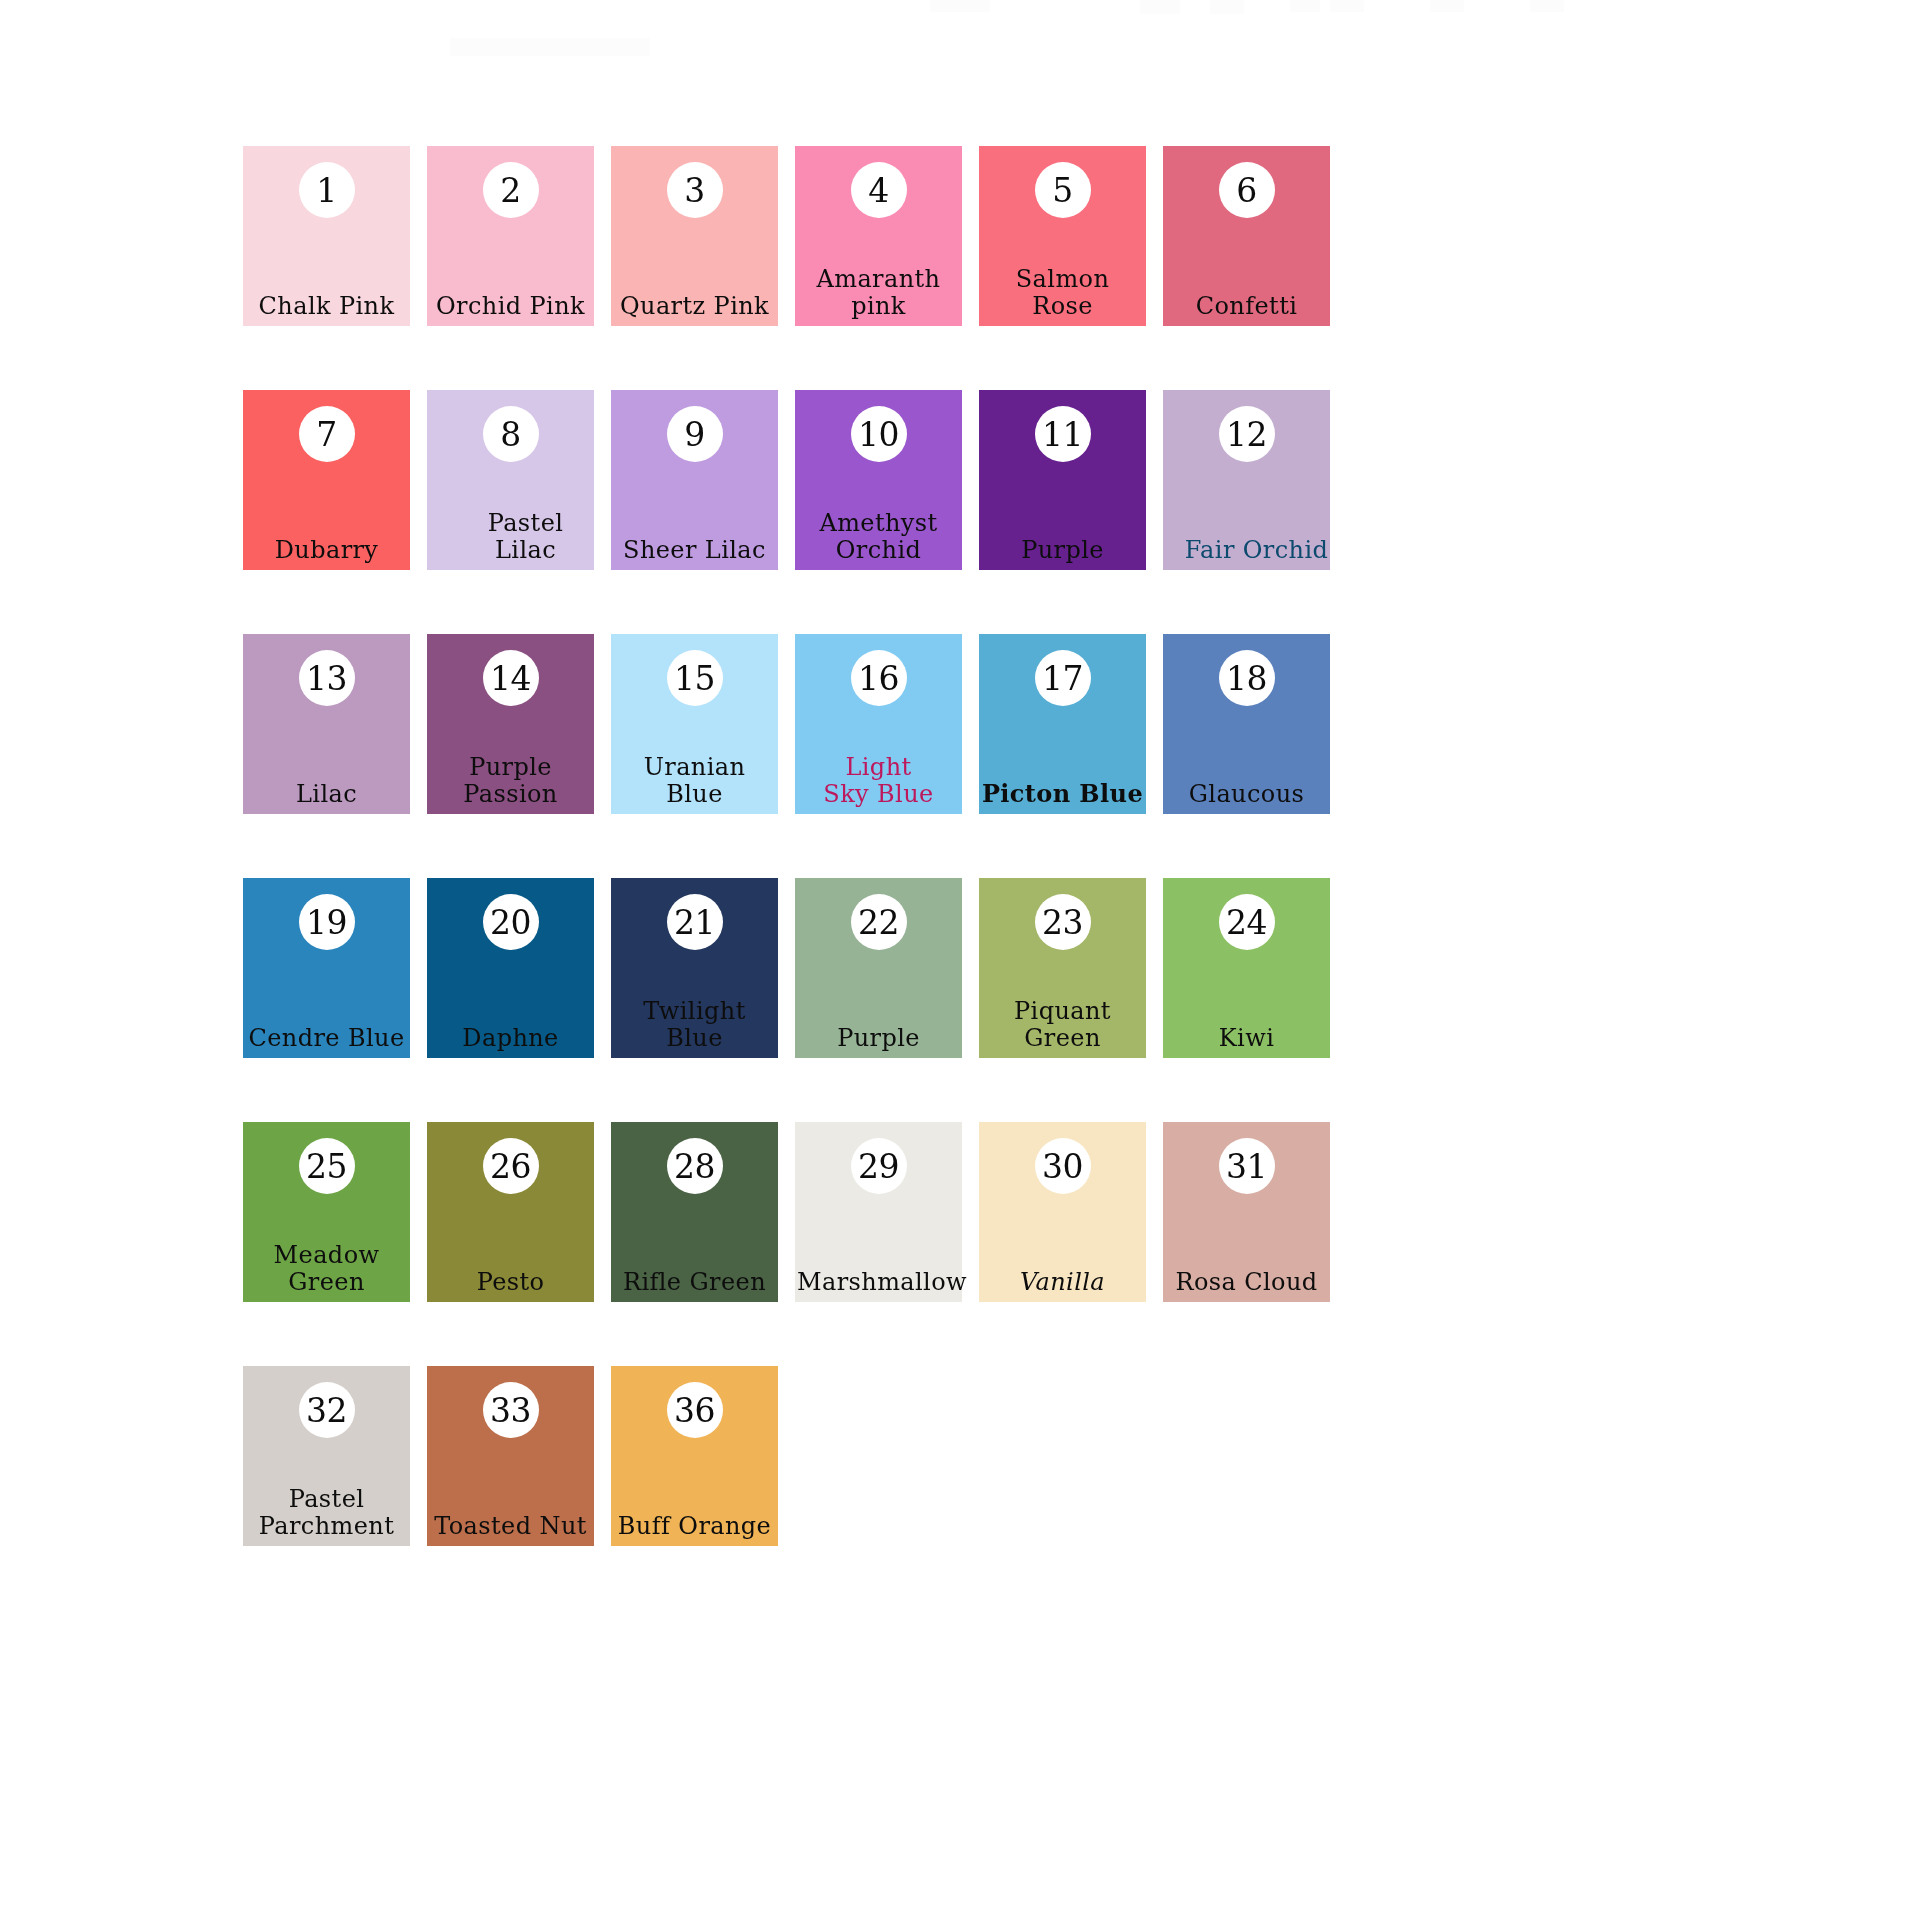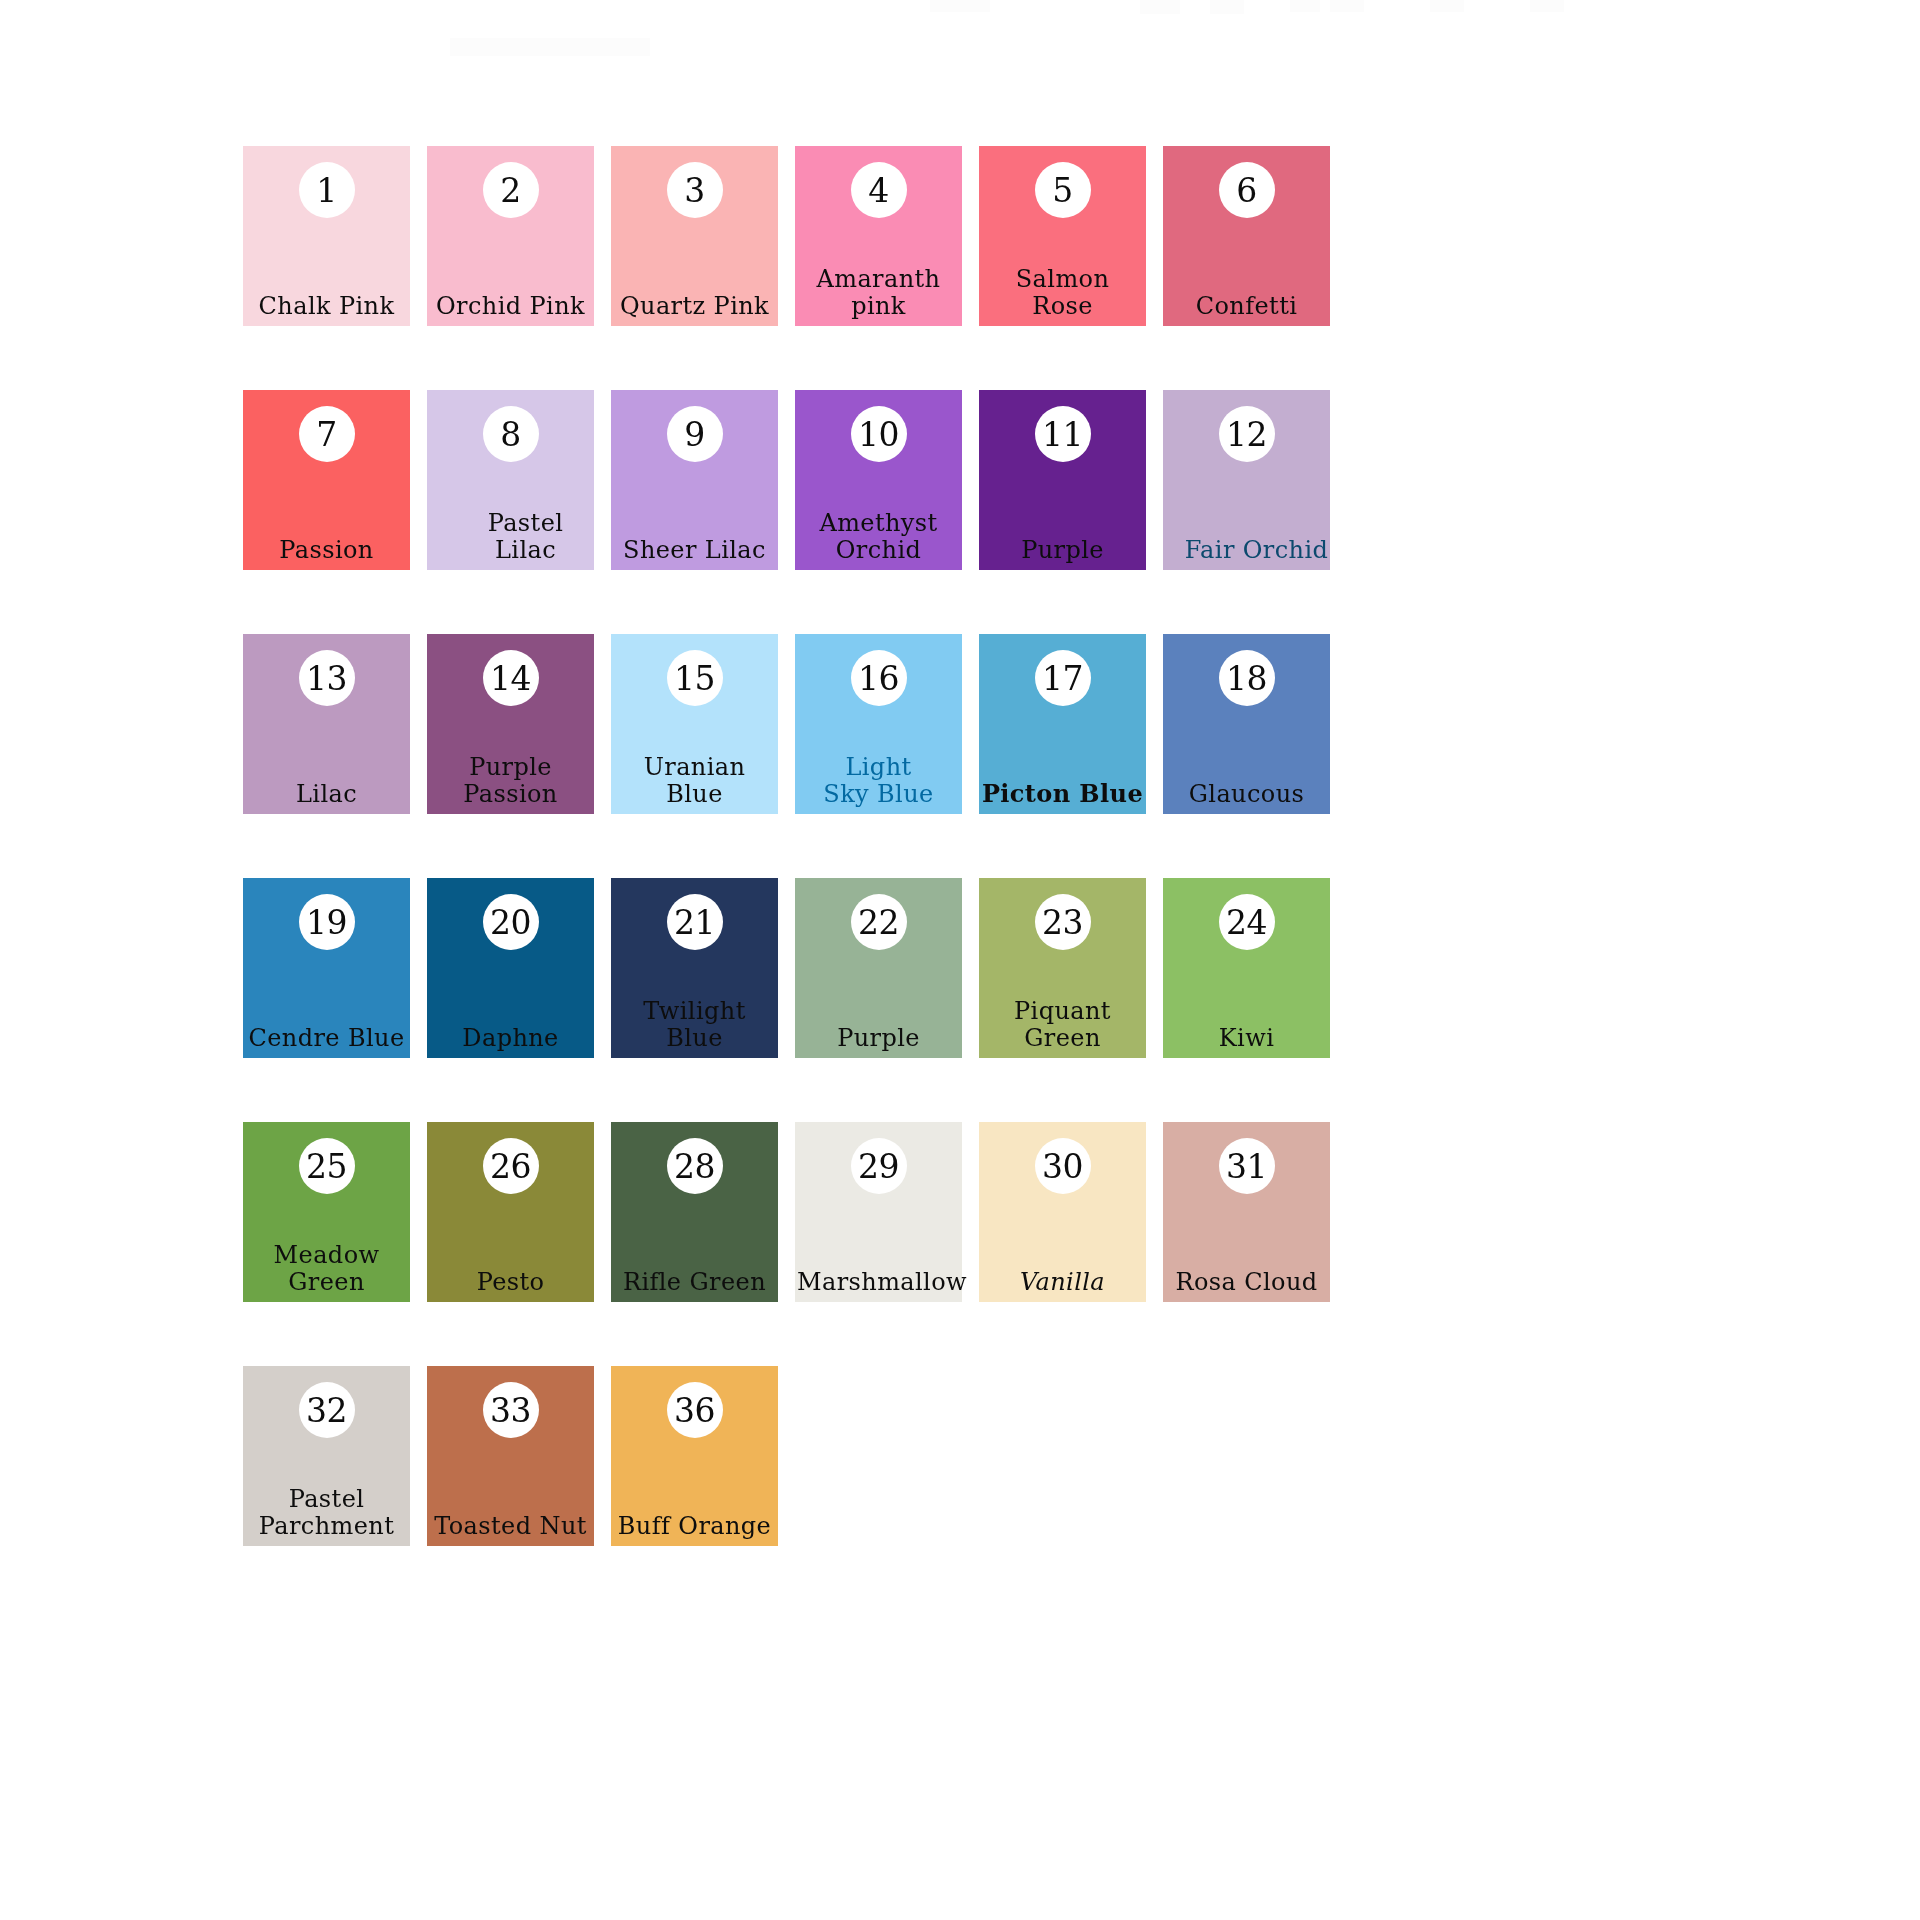--- a/index.html
+++ b/index.html
@@ -135,21 +135,21 @@
 Rose</div>
       </div>
       <div class="swatch">
         <div class="swatch-fill" style="background: rgb(224, 105, 127);"></div>
         <div class="badge">6</div>
         <div class="label" style="color: rgb(13, 13, 13);">Confetti</div>
       </div>
       <div class="swatch">
         <div class="swatch-fill" style="background: rgb(251, 97, 97);"></div>
         <div class="badge">7</div>
-        <div class="label" style="color: rgb(13, 13, 13);">Passion</div>
+        <div class="label" style="color: rgb(13, 13, 13);">Dubarry</div>
       </div>
       <div class="swatch">
         <div class="swatch-fill" style="background: rgb(214, 199, 232);"></div>
         <div class="badge">8</div>
         <div class="label" style="color: rgb(13, 13, 13); padding-left: 32px;">Pastel Lilac</div>
       </div>
       <div class="swatch">
         <div class="swatch-fill" style="background: rgb(191, 155, 224);"></div>
         <div class="badge">9</div>
         <div class="label" style="color: rgb(13, 13, 13);">Sheer Lilac</div>
@@ -181,21 +181,21 @@
         <div class="label" style="color: rgb(13, 13, 13);">Purple Passion</div>
       </div>
       <div class="swatch">
         <div class="swatch-fill" style="background: rgb(179, 226, 251);"></div>
         <div class="badge">15</div>
         <div class="label" style="color: rgb(13, 13, 13);">Uranian Blue</div>
       </div>
       <div class="swatch">
         <div class="swatch-fill" style="background: rgb(129, 203, 242);"></div>
         <div class="badge">16</div>
-        <div class="label" style="color: #0369a1;">Light
+        <div class="label" style="color: #be185d;">Light
 Sky Blue</div>
       </div>
       <div class="swatch">
         <div class="swatch-fill" style="background: rgb(86, 174, 212);"></div>
         <div class="badge">17</div>
         <div class="label" style="color: rgb(13, 13, 13); font-weight: bold;">Picton Blue</div>
       </div>
       <div class="swatch">
         <div class="swatch-fill" style="background: rgb(91, 129, 189);"></div>
         <div class="badge">18</div>

